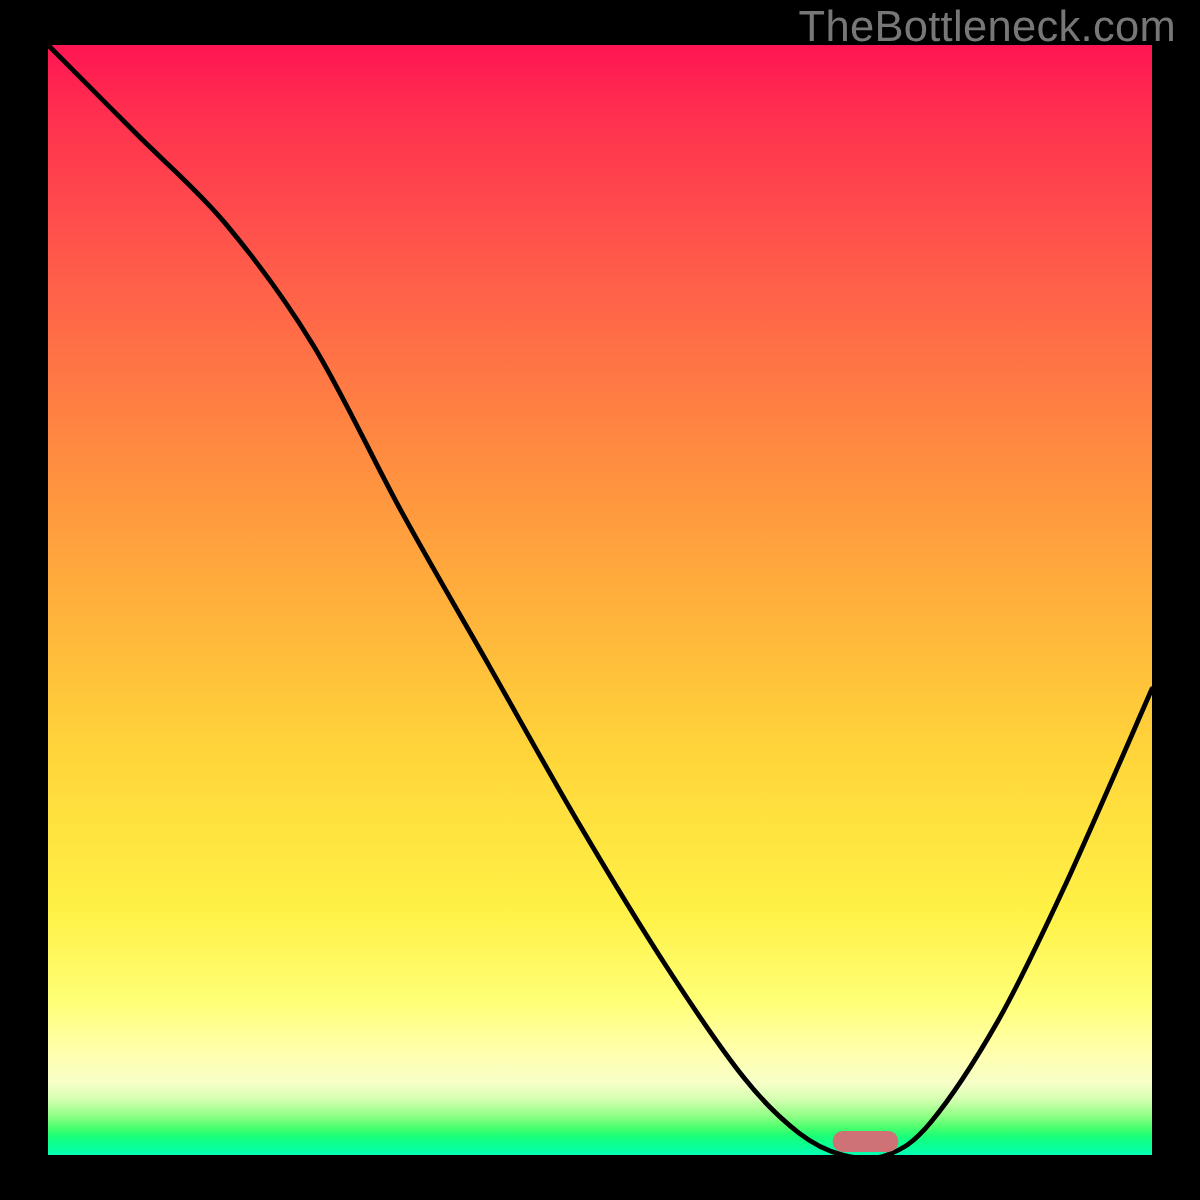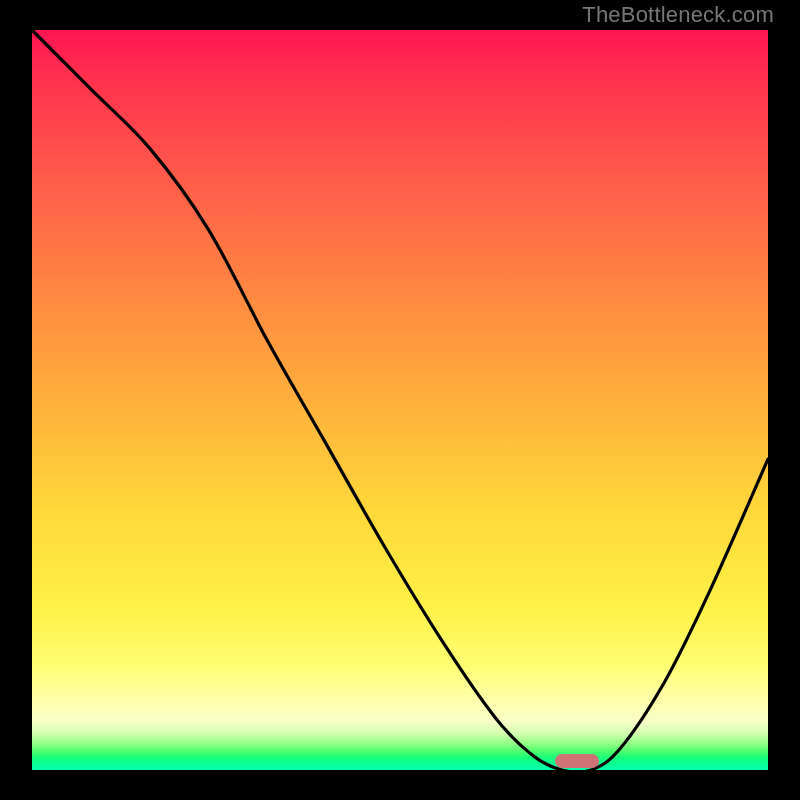--- a/index.html
+++ b/index.html
@@ -15,23 +15,23 @@
     position: absolute;
     left: 0;
     top: 0;
     width: 800px;
     height: 800px;
     background: #000;
   }
   .watermark {
     position: absolute;
     top: 2px;
-    right: 26px;
+    right: 16px;
     color: #777;
-    font-size: 22px;
+    font-size: 29px;
     font-weight: 400;
     letter-spacing: 0.2px;
   }
   .plot-area {
     position: absolute;
     left: 32px;
     top: 30px;
     width: 736px;
     height: 740px;
     

